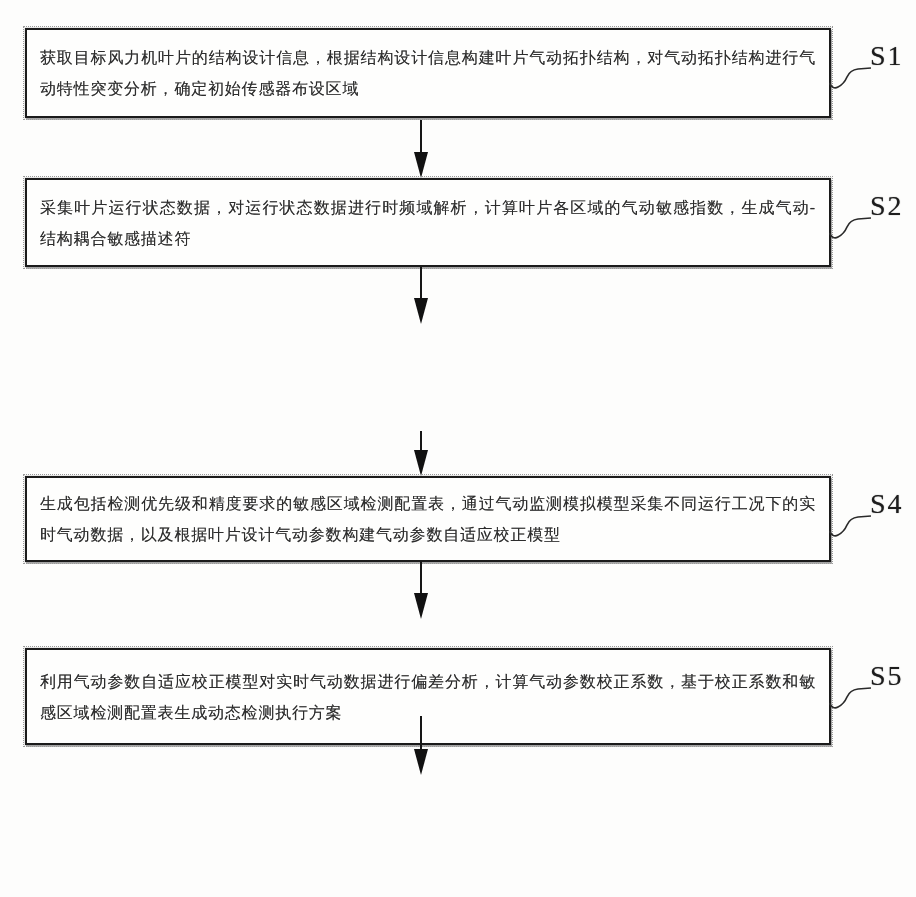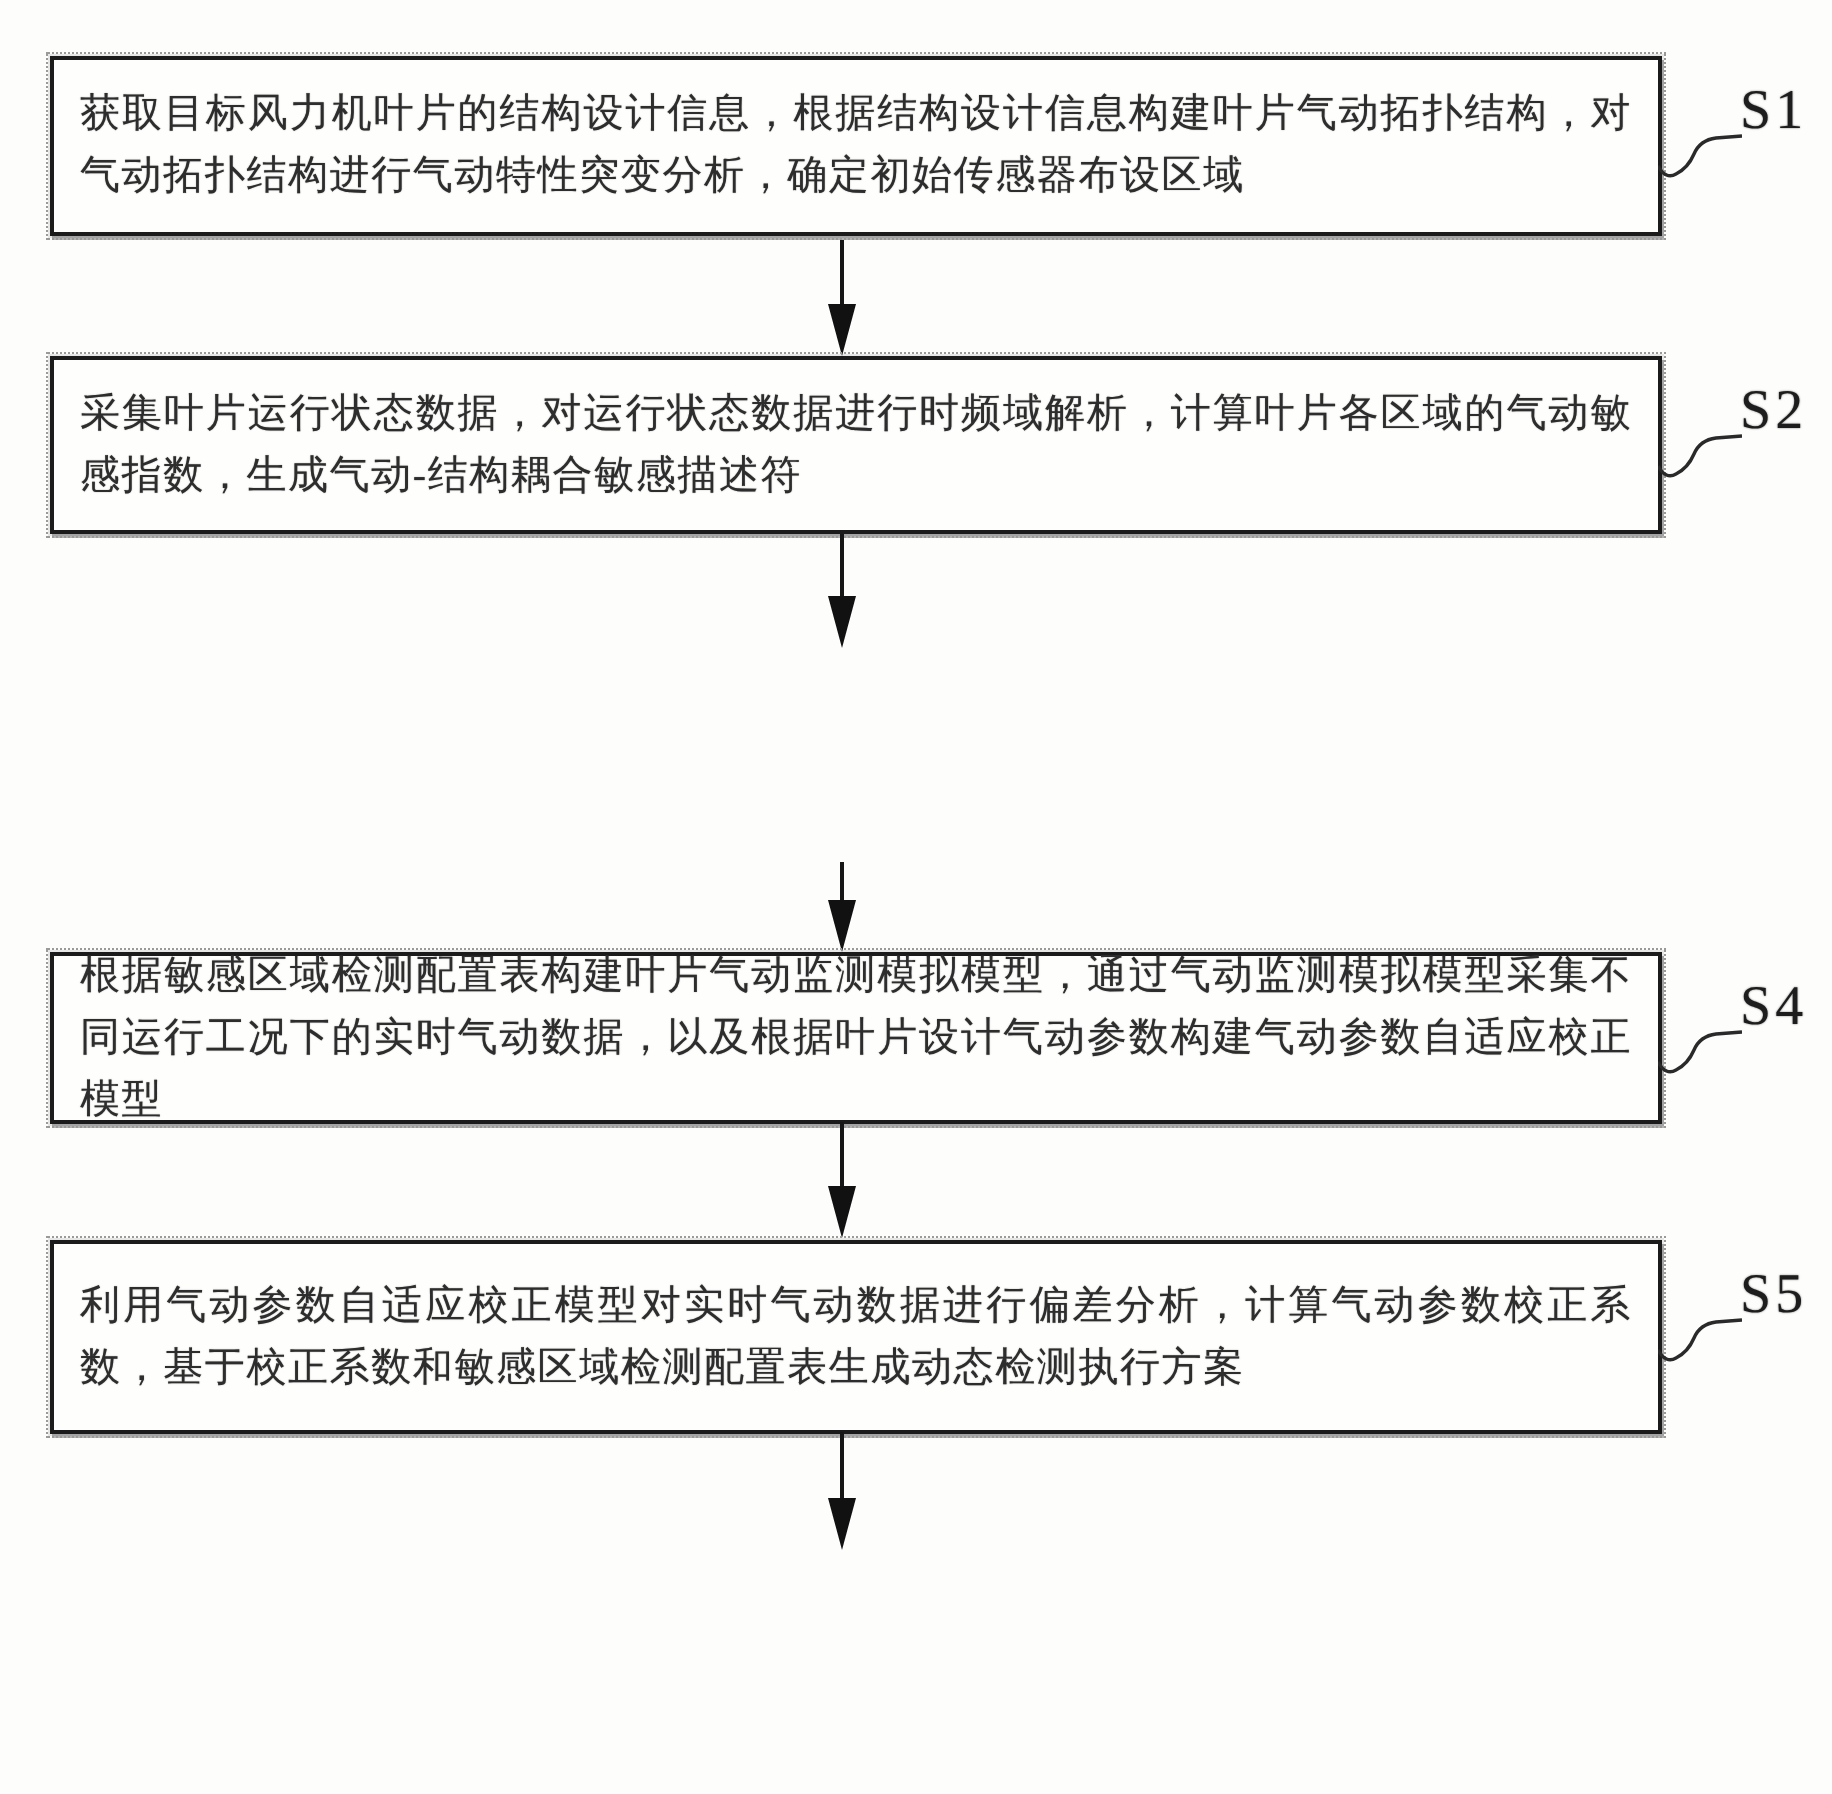--- a/index.html
+++ b/index.html
@@ -21,21 +21,21 @@
     outline:1px dotted #9a9a9a;
     outline-offset:1px;
     box-shadow:1px 2px 0 rgba(40,40,40,.35), 0 0 0 1px rgba(110,110,110,.15);
     background:#fefefd;
     padding:6px 13px;
     display:flex;align-items:center;
     box-sizing:content-box;
   }
   .box p{
     margin:0;width:100%;
-    font-size:20px;line-height:31px;letter-spacing:0.8px;
+    font-size:16px;line-height:31px;letter-spacing:0.8px;
     color:#2d2d2d;
     text-align:justify;
     text-shadow:0 0 .6px rgba(45,45,45,.55);
   }
   .lead{position:absolute;left:804px;top:30px;}
   .slabel{
     position:absolute;left:845px;top:12px;
     font-size:28px;letter-spacing:2px;color:#1d1d1d;
     font-weight:400;
     text-shadow:0 0 1px rgba(20,20,20,.6);
@@ -87,33 +87,33 @@
     <span class="head"></span>
   </div>
 
   <div class="arrow" style="top:431px;height:45px">
     <span class="shaft"></span>
     <span class="head"></span>
   </div>
 
   <div class="step" style="top:476px">
     <div class="box" style="height:70px">
-      <p>根据敏感区域检测配置表构建叶片气动监测模拟模型，通过气动监测模拟模型采集不同运行工况下的实时气动数据，以及根据叶片设计气动参数构建气动参数自适应校正模型</p>
+      <p>生成包括检测优先级和精度要求的敏感区域检测配置表，通过气动监测模拟模型采集不同运行工况下的实时气动数据，以及根据叶片设计气动参数构建气动参数自适应校正模型</p>
     </div>
     <svg class="lead" width="42" height="36" viewBox="0 0 42 36">
       <path d="M0,25 Q4,32 9,29 Q15,26 18,19 Q21,12 29,11 L42,10" fill="none" stroke="#2a2a2a" stroke-width="1.7"></path>
     </svg>
     <div class="slabel">S4</div>
   </div>
   <div class="arrow" style="top:561px;height:58px">
     <span class="shaft"></span>
     <span class="head"></span>
   </div>
 
-  <div class="step" style="top:620px">
+  <div class="step" style="top:648px">
     <div class="box" style="height:81px">
       <p>利用气动参数自适应校正模型对实时气动数据进行偏差分析，计算气动参数校正系数，基于校正系数和敏感区域检测配置表生成动态检测执行方案</p>
     </div>
     <svg class="lead" width="42" height="36" viewBox="0 0 42 36">
       <path d="M0,25 Q4,32 9,29 Q15,26 18,19 Q21,12 29,11 L42,10" fill="none" stroke="#2a2a2a" stroke-width="1.7"></path>
     </svg>
     <div class="slabel">S5</div>
   </div>
   <div class="arrow" style="top:716px;height:59px">
     <span class="shaft"></span>

